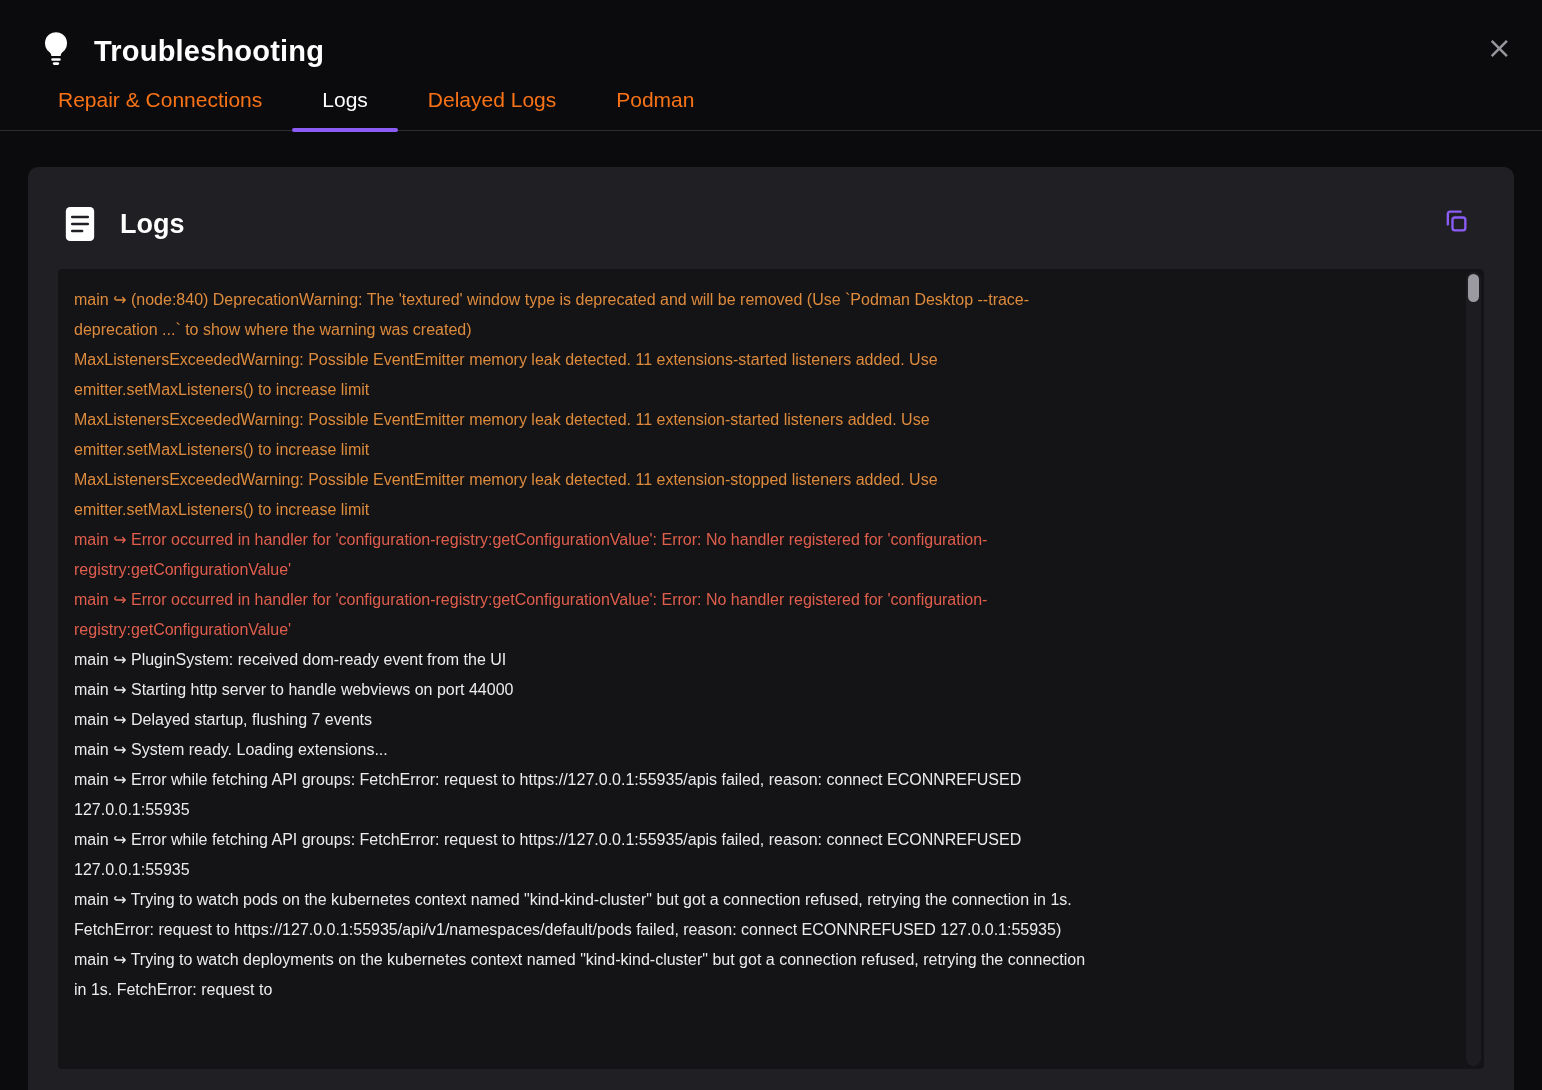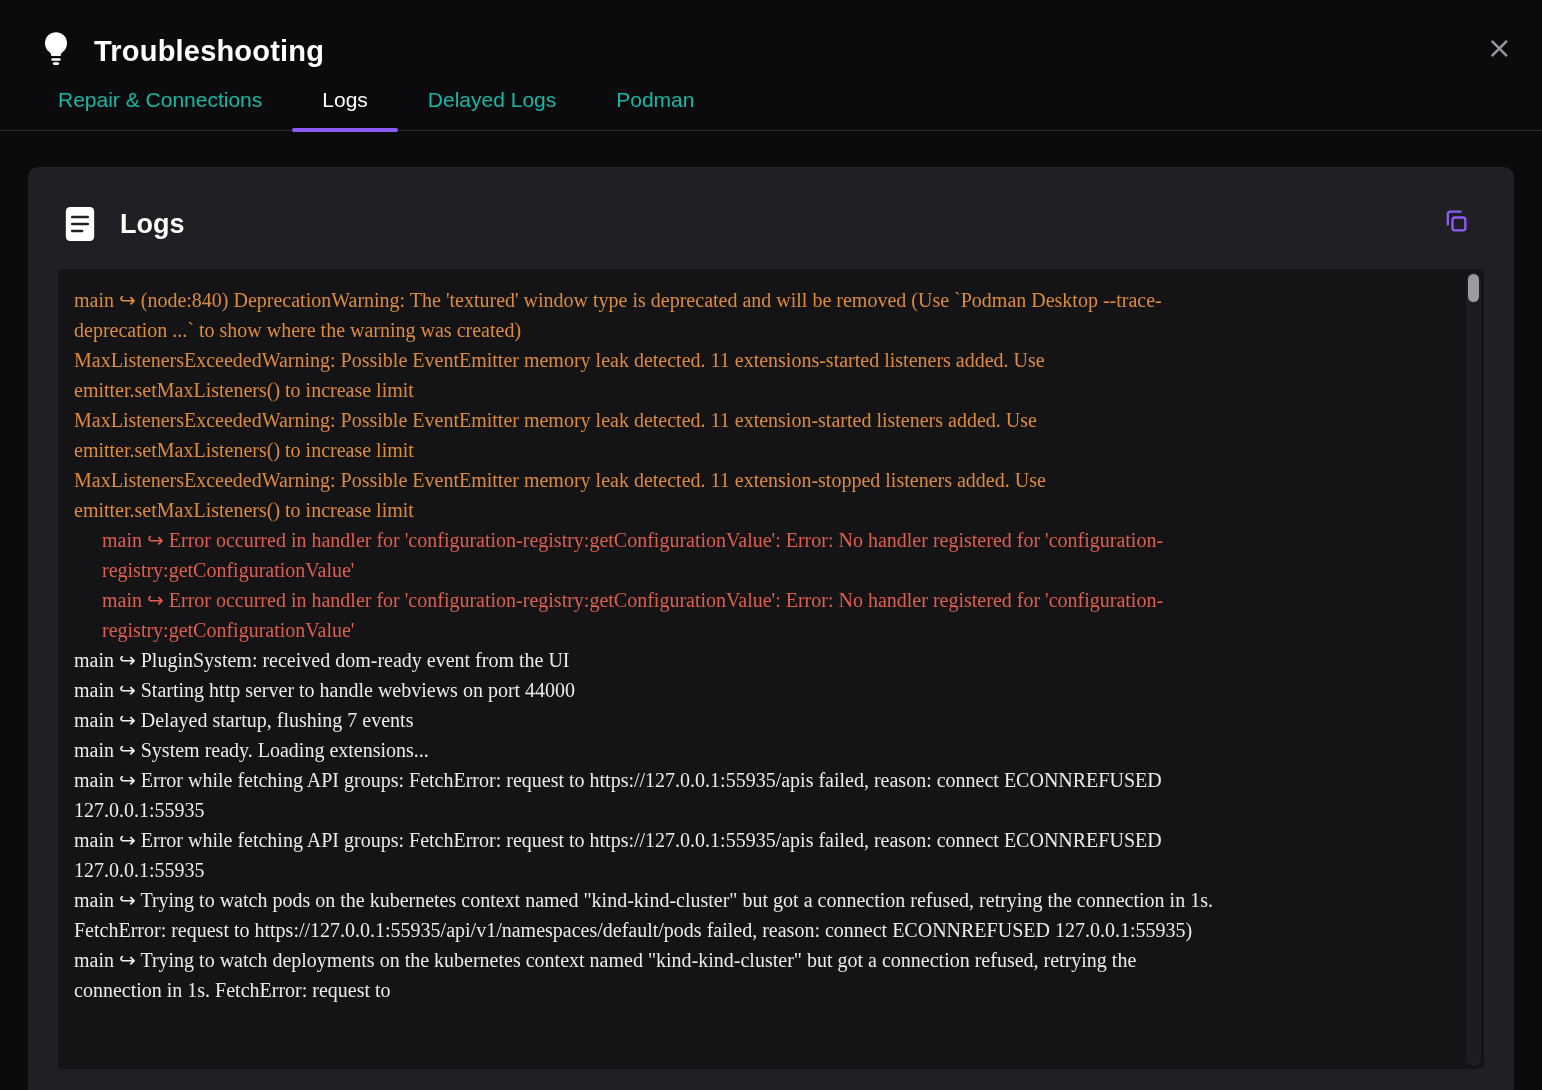--- a/index.html
+++ b/index.html
@@ -17,21 +17,21 @@
   .bulb { width:40px; height:40px; display:inline-flex; align-items:center; justify-content:center; }
   .title-row h1 { font-size:29px; font-weight:700; margin-left:18px; letter-spacing:.2px; }
   .close {
     position:absolute; right:24px; top:50%; transform:translateY(-50%);
     background:none; border:none; color:#96969c; font-size:30px; line-height:1;
     cursor:pointer; font-family:"DejaVu Sans", sans-serif; padding:2px 6px;
   }
 
   
   .tabs { display:flex; margin-top:20px; padding-left:28px; border-bottom:1px solid #2c2c31; }
-  .tab { position:relative; padding:0 30px 18px; font-size:21px; color:#14b8a6; cursor:pointer; white-space:nowrap; }
+  .tab { position:relative; padding:0 30px 18px; font-size:21px; color:#f97316; cursor:pointer; white-space:nowrap; }
   .tab.active { color:#fff; }
   .tab.active::after {
     content:""; position:absolute; left:0; right:0; bottom:-2px; height:4px;
     border-radius:2px; background:var(--accent, #8b5cf6);
   }
 
   
   .card {
     margin:36px 28px 0; background:var(--card-bg, #202024);
     border-radius:10px; padding:38px 30px 30px; height:940px;
@@ -41,26 +41,26 @@
   .card-head h2 { font-size:27px; font-weight:700; margin-left:22px; }
   .copy { position:absolute; right:14px; top:2px; background:none; border:none; cursor:pointer; }
 
   
   .console {
     position:relative; background:var(--console-bg, #141417);
     height:800px; border-radius:4px; padding:16px 0 0 16px; overflow:hidden;
   }
   .log-lines {
     width:114ch;
-    font-family:Liberation Serif, serif;
-    font-size:20px; line-height:30px;
+    font-family:Liberation Sans, sans-serif;
+    font-size:16px; line-height:30px;
     white-space:pre-wrap; word-break:break-word;
   }
   .log-line.warn  { color:var(--warn,  #de8b3c); }
-  .log-line.error { color:var(--error, #e05e4c);margin-left:28px; }
+  .log-line.error { color:var(--error, #e05e4c); }
   .log-line.info  { color:var(--info,  #ececec); }
 
   .sb-track {
     position:absolute; top:3px; right:3px; width:15px; height:calc(100% - 6px);
     background:#1d1d21; border-radius:8px;
   }
   .sb-thumb { width:11px; margin:2px auto 0; height:28px; background:#9a9aa0; border-radius:6px; }
 </style>
 </head>
 <body>

